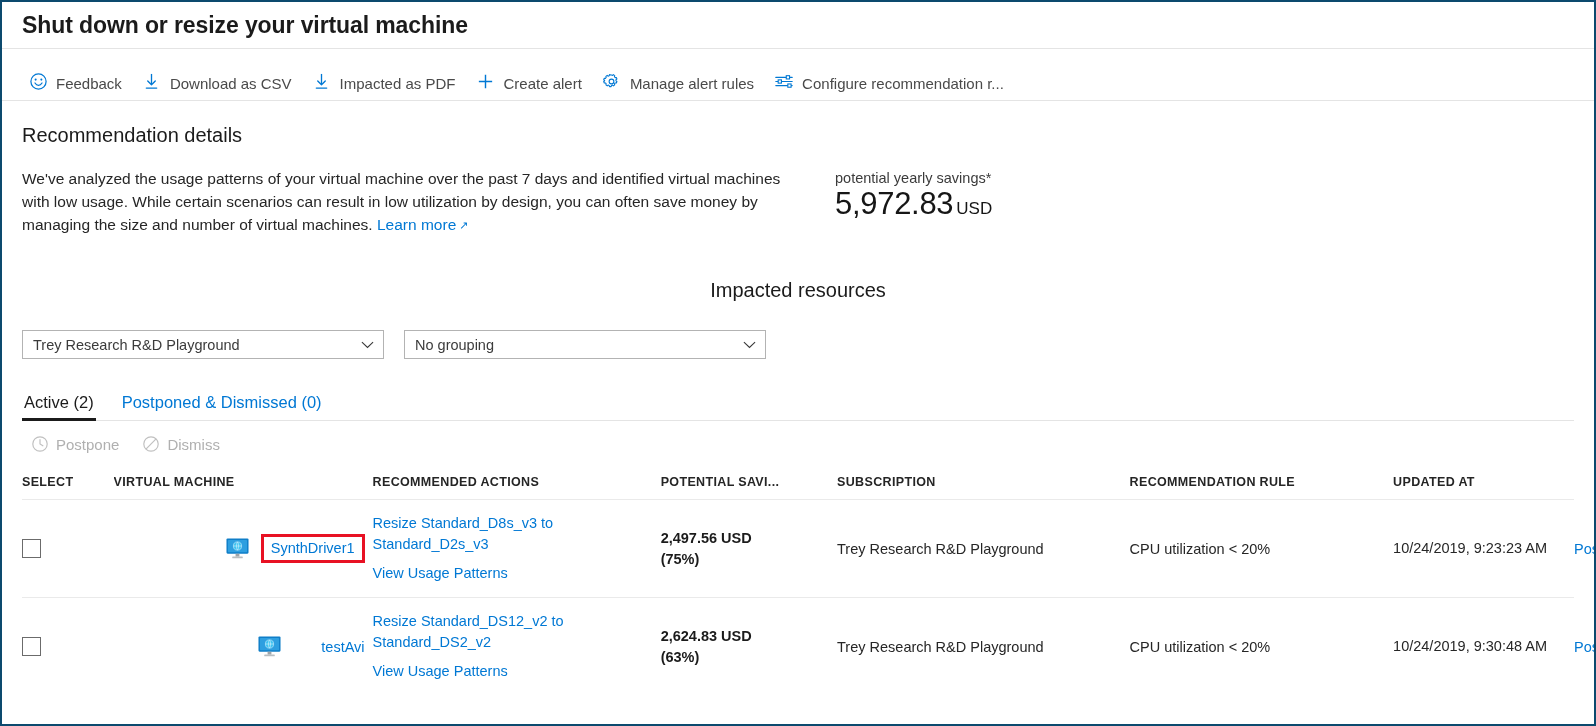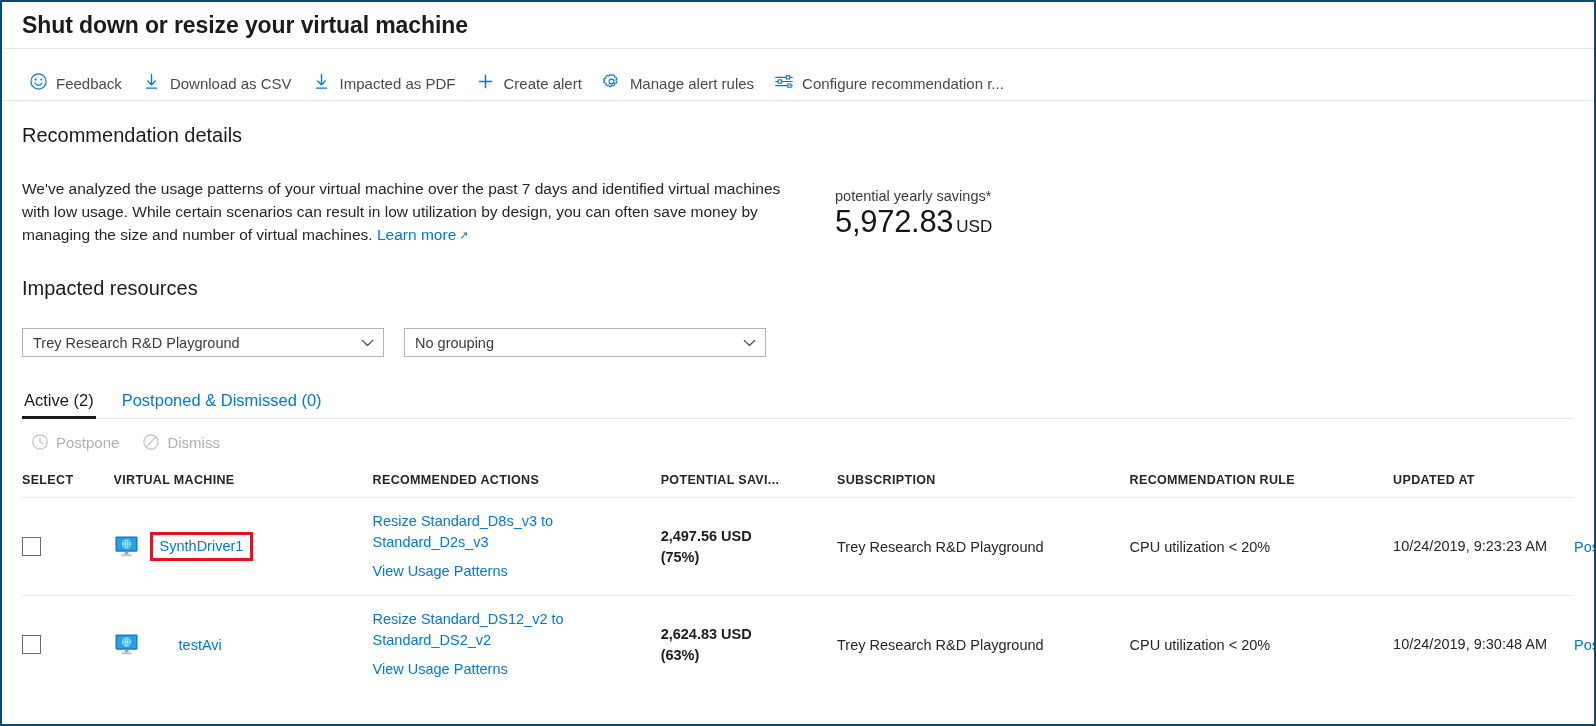--- a/index.html
+++ b/index.html
@@ -75,22 +75,22 @@
 
   .section-head {
     font-size: 20px;
     color: #1b1b1b;
     font-weight: 400;
     margin: 23px 0 0 0;
   }
 
   .detail-row {
     display: flex;
-    align-items: center;
-    margin-top: 30px;
+    align-items: flex-start;
+    margin-top: 20px;
   }
   .detail-text {
     width: 775px;
     font-size: 15.5px;
     line-height: 23px;
     color: #262626;
   }
   .link {
     color: #0078d4;
     text-decoration: none;
@@ -251,20 +251,21 @@
     border: 1px solid #6b6b6b;
     background: #fff;
     box-sizing: border-box;
     cursor: pointer;
     display: block;
   }
 
   .vm-cell {
     display: flex;
     align-items: center;
+    justify-content: flex-end;
   }
   .vm-icon {
     width: 26px;
     height: 24px;
     flex: none;
     margin-right: 10px;
     display: inline-flex;
     align-items: center;
     justify-content: center;
   }
@@ -404,21 +405,21 @@
       </div>
 
       <div class="savings">
         <div class="savings-label">potential yearly savings*</div>
         <div>
           <span class="savings-amount">5,972.83</span><span class="savings-cur">USD</span>
         </div>
       </div>
     </div>
 
-    <div class="section-head" style="margin-top:30px;">Impacted resources</div>
+    <div class="section-head" style="margin-top:42px;text-align:center;">Impacted resources</div>
 
     <div class="filters">
       <div class="select sub">
         <span>Trey Research R&amp;D Playground</span>
         <span class="chev">
           <svg width="13" height="9" viewBox="0 0 14 9">
               <path d="M1 1.4L7 7.2l6-5.8" fill="none" stroke="#3b3b3b" stroke-width="1.2"></path>
             </svg>
         </span>
       </div>

